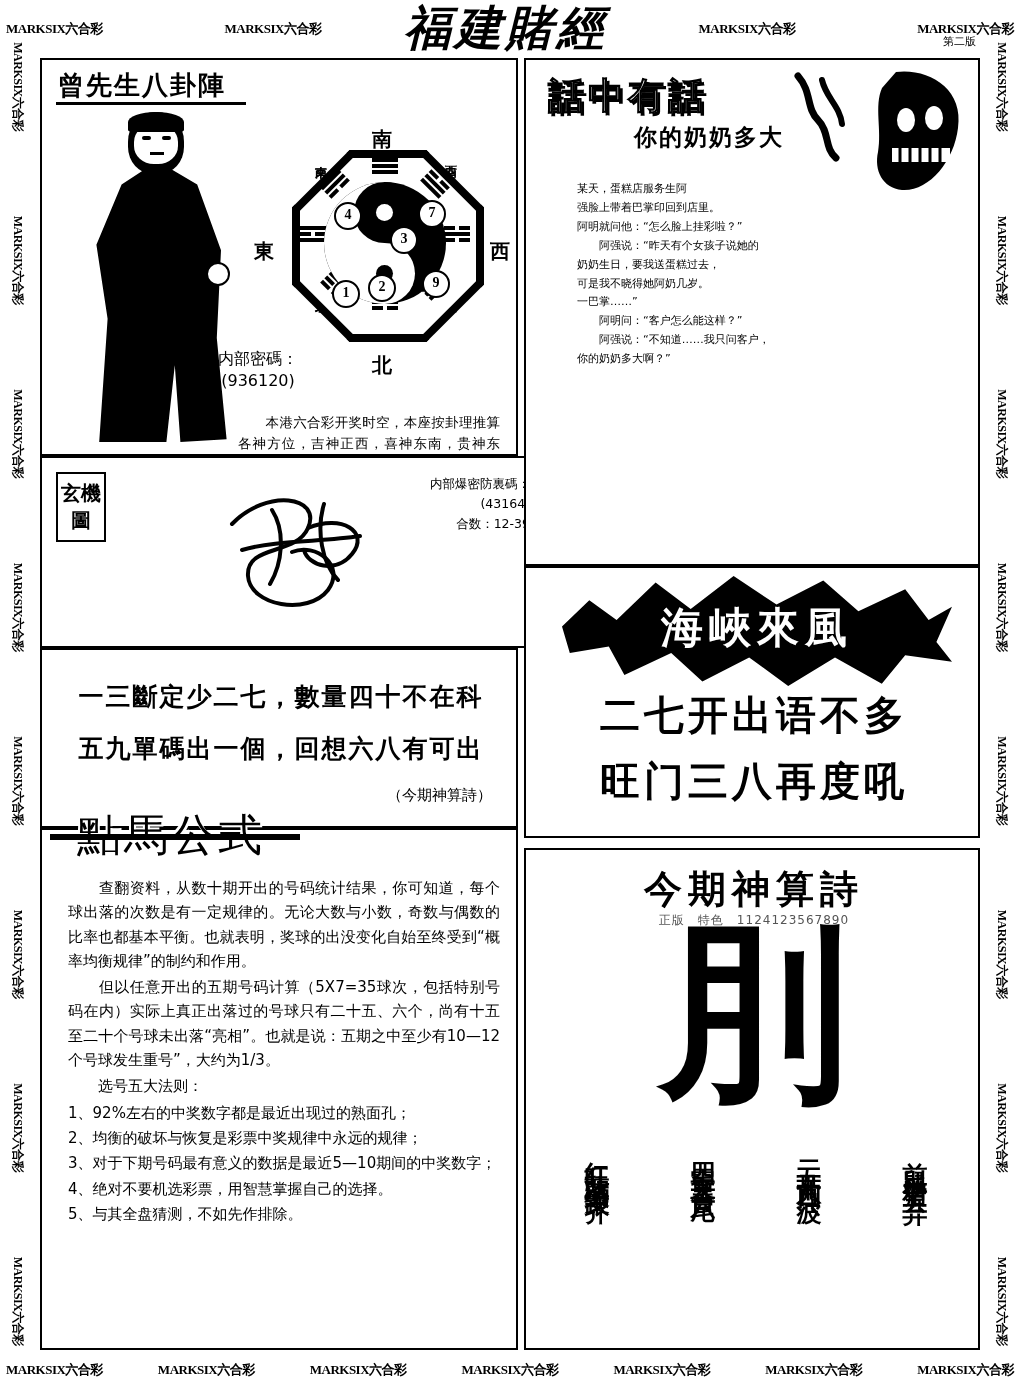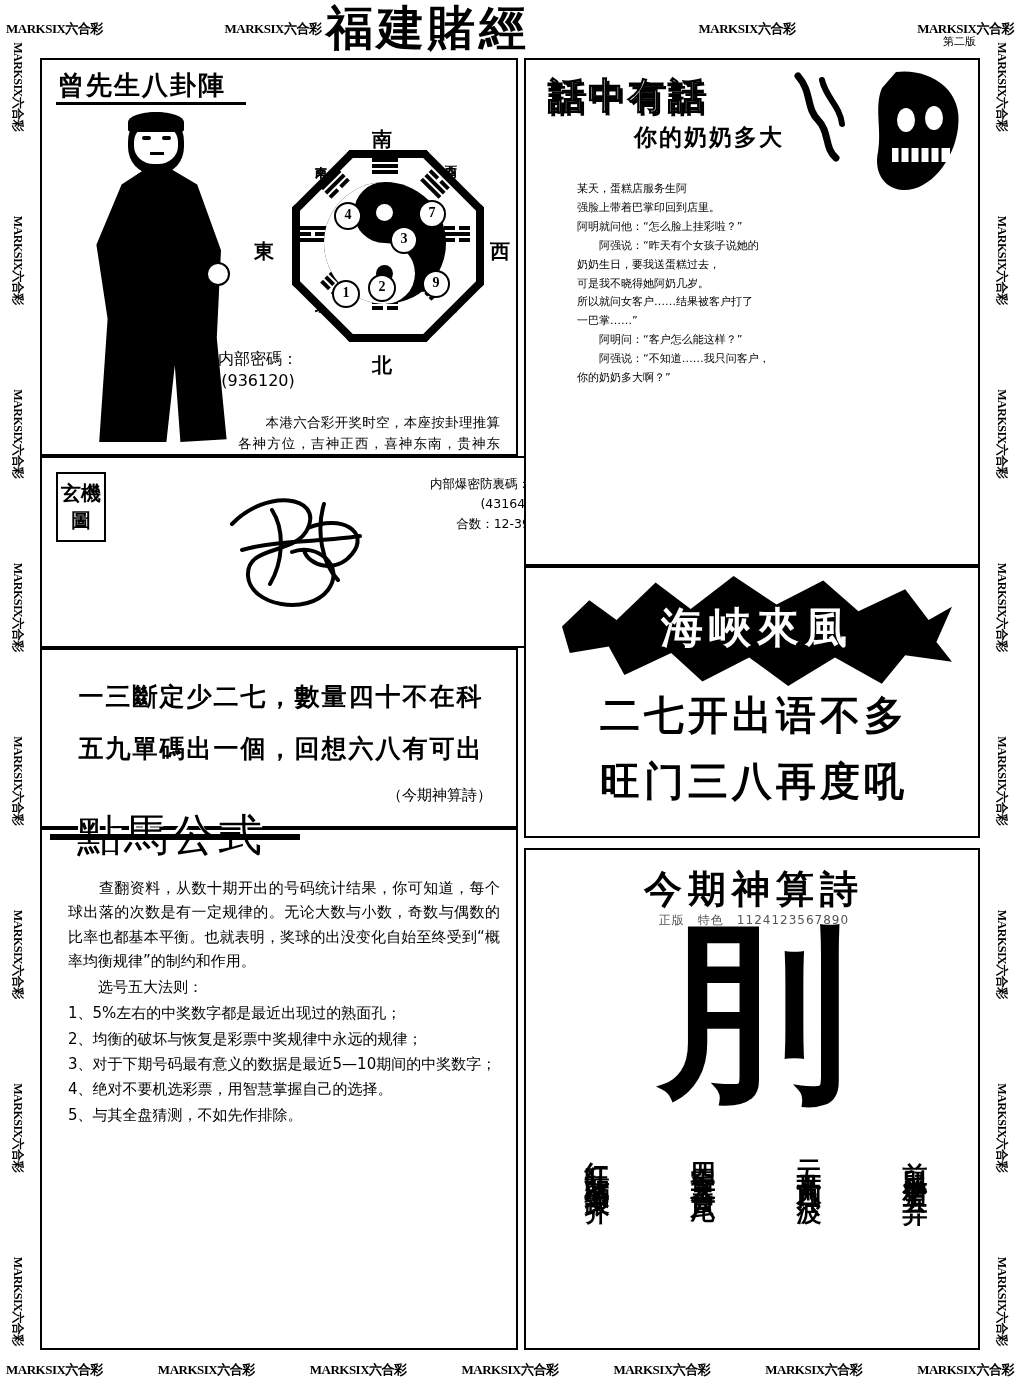--- a/index.html
+++ b/index.html
@@ -17,21 +17,21 @@
   .band-top .row,.band-bottom .row{display:flex;justify-content:space-between;align-items:center;height:100%;padding:0 6px;}
   .band-tok{font-size:13px;letter-spacing:-0.5px;}
 
   .vband-inner{position:absolute;top:0;left:0;width:1388px;height:36px;display:flex;justify-content:space-around;align-items:center;}
   .band-left .vband-inner{transform:rotate(90deg);transform-origin:0 0;left:36px;top:0;}
   .band-right .vband-inner{transform:rotate(90deg);transform-origin:0 0;left:36px;top:0;}
   .vtok{font-size:12px;font-family:"Liberation Serif",serif;font-weight:bold;letter-spacing:-0.5px;}
 
   
   .masthead{position:absolute;left:36px;top:2px;width:948px;height:56px;}
-  .mast-title{position:absolute;left:290px;top:-2px;width:360px;font-family:"DejaVu Serif","Liberation Serif",serif;font-weight:bold;font-size:47px;letter-spacing:4px;line-height:56px;}
+  .mast-title{position:absolute;left:290px;top:-2px;width:360px;text-align:center;font-family:"DejaVu Serif","Liberation Serif",serif;font-weight:bold;font-size:47px;letter-spacing:4px;line-height:56px;font-style:italic;}
   .mast-edition{position:absolute;right:8px;top:32px;font-size:11px;}
 
   
   .content{position:absolute;left:40px;top:58px;width:940px;height:1292px;}
 
   .box{position:absolute;border:2px solid #000;box-sizing:border-box;background:#fff;}
 
   
   .box-bagua{left:0;top:0;width:478px;height:398px;}
   .box-xuanji{left:0;top:398px;width:506px;height:192px;}
@@ -337,25 +337,26 @@
       <div class="verse-line verse-2">五九單碼出一個，回想六八有可出</div>
       <div class="verse-line verse-1">一三斷定少二七，數量四十不在科</div>
       <div class="verse-sign">（今期神算詩）</div>
     </div>
 
     <div class="box box-dianma">
       <div class="dianma-head">點馬公式</div>
       <div class="dianma-strike"></div>
       <div class="dianma-body">
         <p>　　查翻资料，从数十期开出的号码统计结果，你可知道，每个球出落的次数是有一定规律的。无论大数与小数，奇数与偶数的比率也都基本平衡。也就表明，奖球的出没变化自始至终受到“概率均衡规律”的制约和作用。</p>
+        <p>　　但以任意开出的五期号码计算（5X7=35球次，包括特别号码在内）实际上真正出落过的号球只有二十五、六个，尚有十五至二十个号球未出落“亮相”。也就是说：五期之中至少有10—12个号球发生重号”，大约为1/3。</p>
         <p>　　选号五大法则：</p>
         <ul class="dm-list">
           <li>
             <span class="num">1、</span>
-            <span class="txt">5%左右的中奖数字都是最近出现过的熟面孔；</span>
+            <span class="txt">92%左右的中奖数字都是最近出现过的熟面孔；</span>
           </li>
           <li>
             <span class="num">2、</span>
             <span class="txt">均衡的破坏与恢复是彩票中奖规律中永远的规律；</span>
           </li>
           <li>
             <span class="num">3、</span>
             <span class="txt">对于下期号码最有意义的数据是最近5—10期间的中奖数字；</span>
           </li>
           <li>
@@ -386,21 +387,20 @@
         </svg>
       </div>
 
       <div class="joke-body">
         <p>某天，蛋糕店服务生阿</p>
         <p>强脸上带着巴掌印回到店里。</p>
         <p>阿明就问他：“怎么脸上挂彩啦？”</p>
         <p class="jp-ind">阿强说：“昨天有个女孩子说她的</p>
         <p>奶奶生日，要我送蛋糕过去，</p>
         <p>可是我不晓得她阿奶几岁。</p>
-        <p>所以就问女客户……结果被客户打了</p>
         <p>一巴掌……”</p>
         <p class="jp-ind">阿明问：“客户怎么能这样？”</p>
         <p class="jp-ind">阿强说：“不知道……我只问客户，</p>
         <p>你的奶奶多大啊？”</p>
       </div>
     </div>
 
     <div class="box box-haixia">
       <div class="hx-burst">
         <div class="hx-burst-shape"></div>

